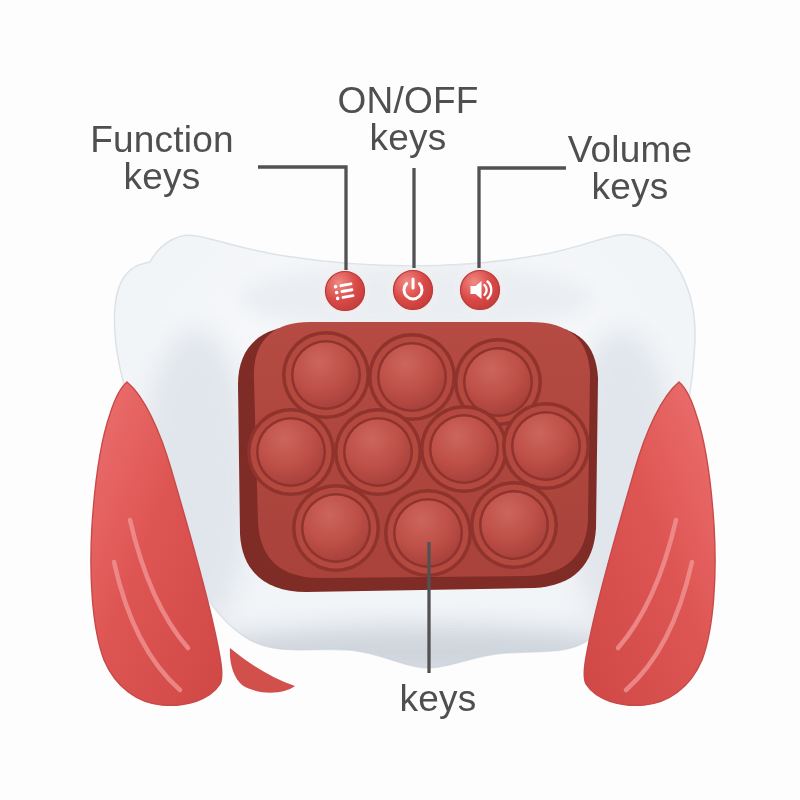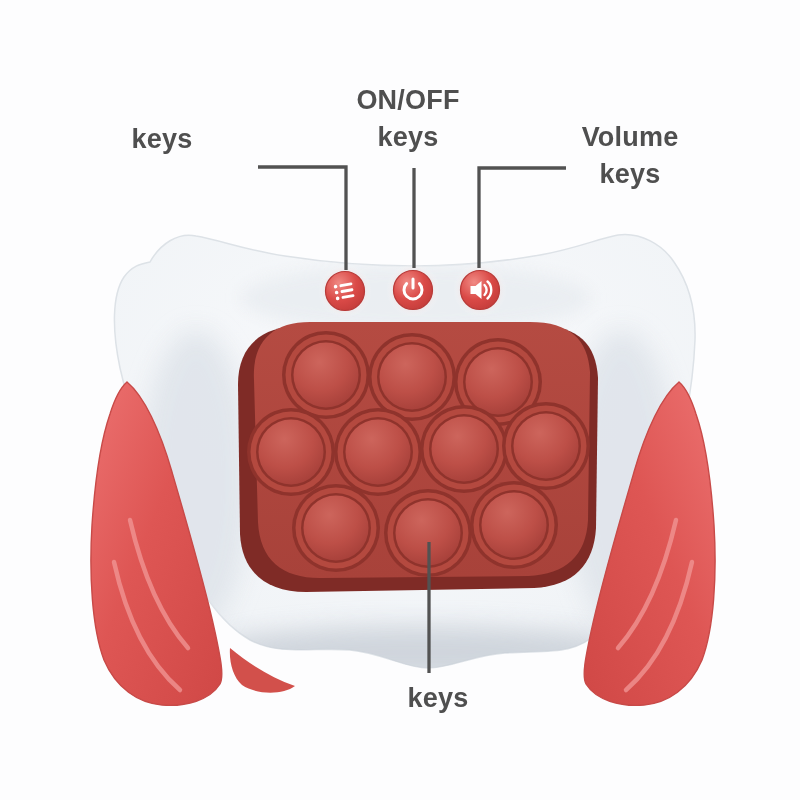--- a/index.html
+++ b/index.html
@@ -16,21 +16,21 @@
   }
   html,body{margin:0;padding:0;}
   .stage{
     position:relative;width:800px;height:800px;overflow:hidden;
     background:var(--background);
     font-family:"Liberation Sans", sans-serif;
   }
   .artwork{position:absolute;left:0;top:0;}
   .label{
     position:absolute;transform:translateX(-50%);
-    text-align:center;font-weight:700;font-size:27px;line-height:37px;
+    text-align:center;font-weight:400;font-size:37px;line-height:37px;
     color:var(--label-text);letter-spacing:0.2px;white-space:nowrap;z-index:5;
   }
   .leader{fill:none;stroke:var(--leader-line);stroke-width:3.3;}
   .panel-backing{fill:var(--panel-backing);}
   .panel-face{fill:url(#panelGrad);}
   .ring{fill:#b4493f;}
   .groove{fill:#8f332c;}
   .grip{fill:url(#gripGrad);stroke:#c84a48;stroke-width:1.4;}
   .grip-streak{fill:none;stroke:#f09392;stroke-width:4.5;stroke-linecap:round;opacity:.8;}
   .sliver{fill:#d2504b;}
@@ -196,27 +196,28 @@
     <use href="#leftGrip"></use>
     <use href="#leftGrip" transform="matrix(-1,0,0,1,806,0)"></use>
 
     <path class="leader" d="M 258 167 L 346 167 L 346 270"></path>
     <path class="leader" d="M 414 168 L 414 268"></path>
     <path class="leader" d="M 566 168 L 479 168 L 479 268"></path>
     <path class="leader" d="M 429 542 L 429 673"></path>
   </svg>
 
   <div class="label" style="left:162px;top:121px">
+    <div>Function</div>
     <div>keys</div>
   </div>
   <div class="label" style="left:408px;top:82px">
     <div>ON/OFF</div>
     <div>keys</div>
   </div>
-  <div class="label" style="left:630px;top:119px">
+  <div class="label" style="left:630px;top:131px">
     <div>Volume</div>
     <div>keys</div>
   </div>
   <div class="label" style="left:438px;top:680px">
     <div>keys</div>
   </div>
 
 </div>
 
 </body></html>

